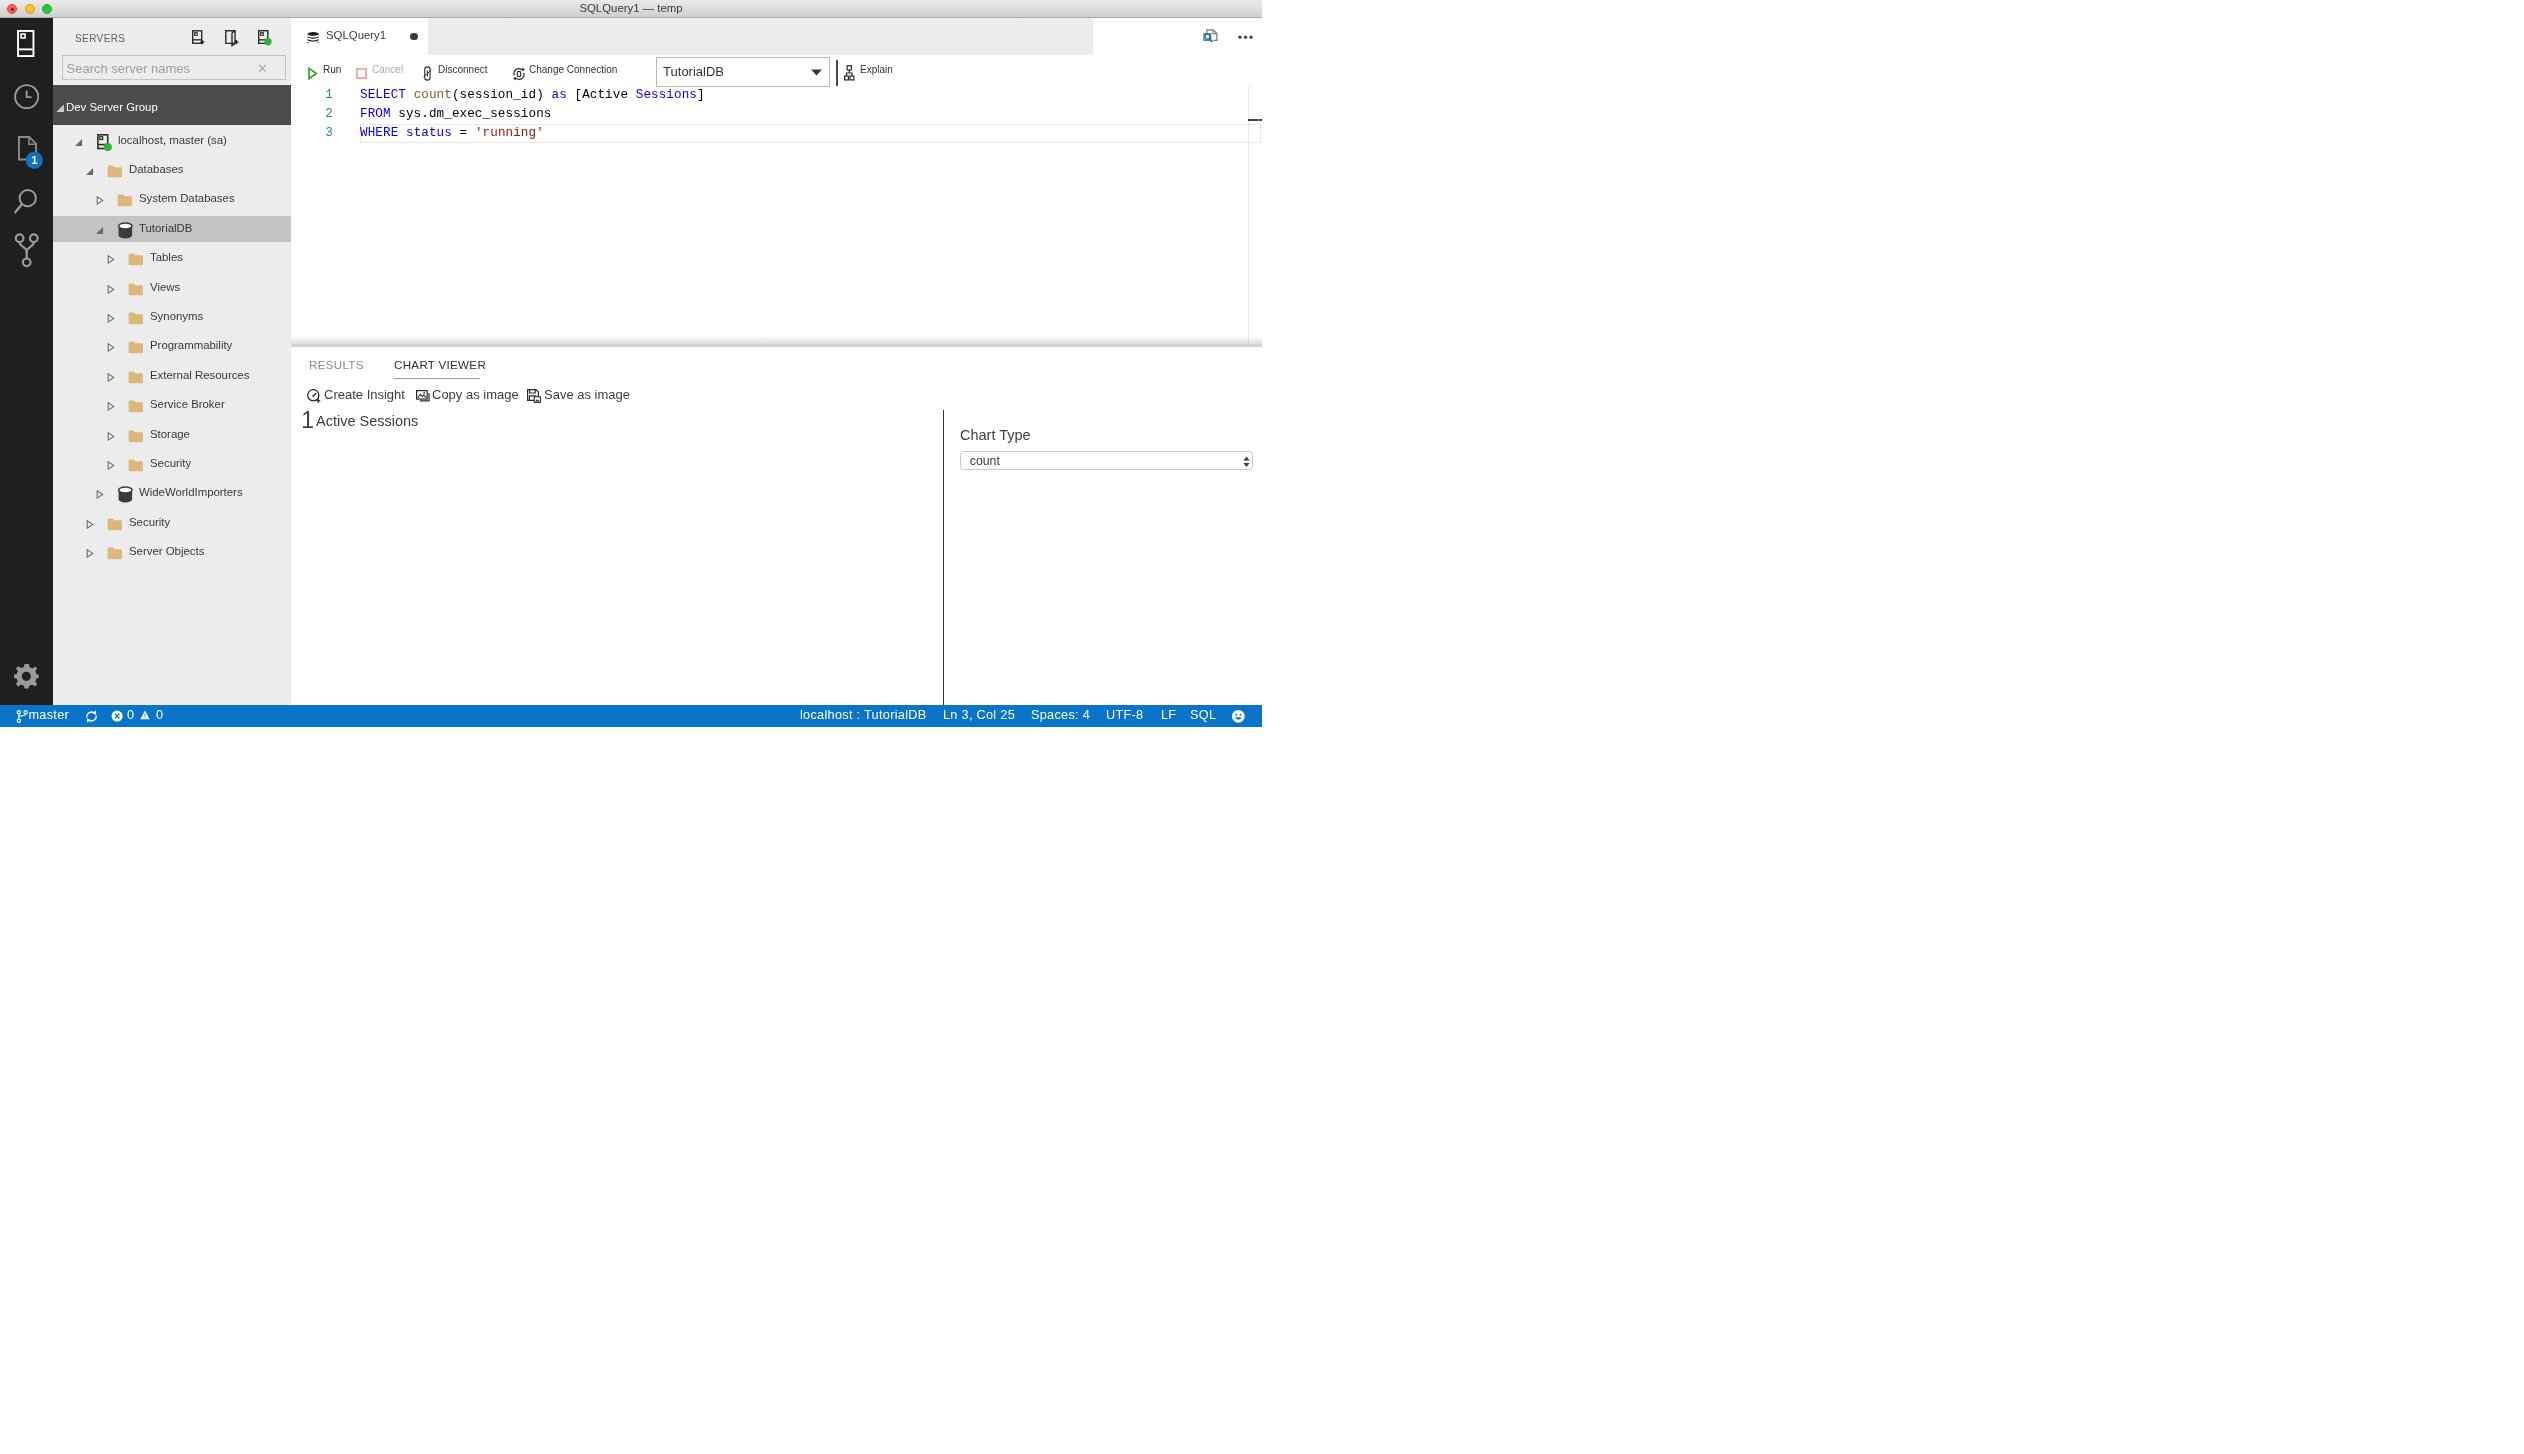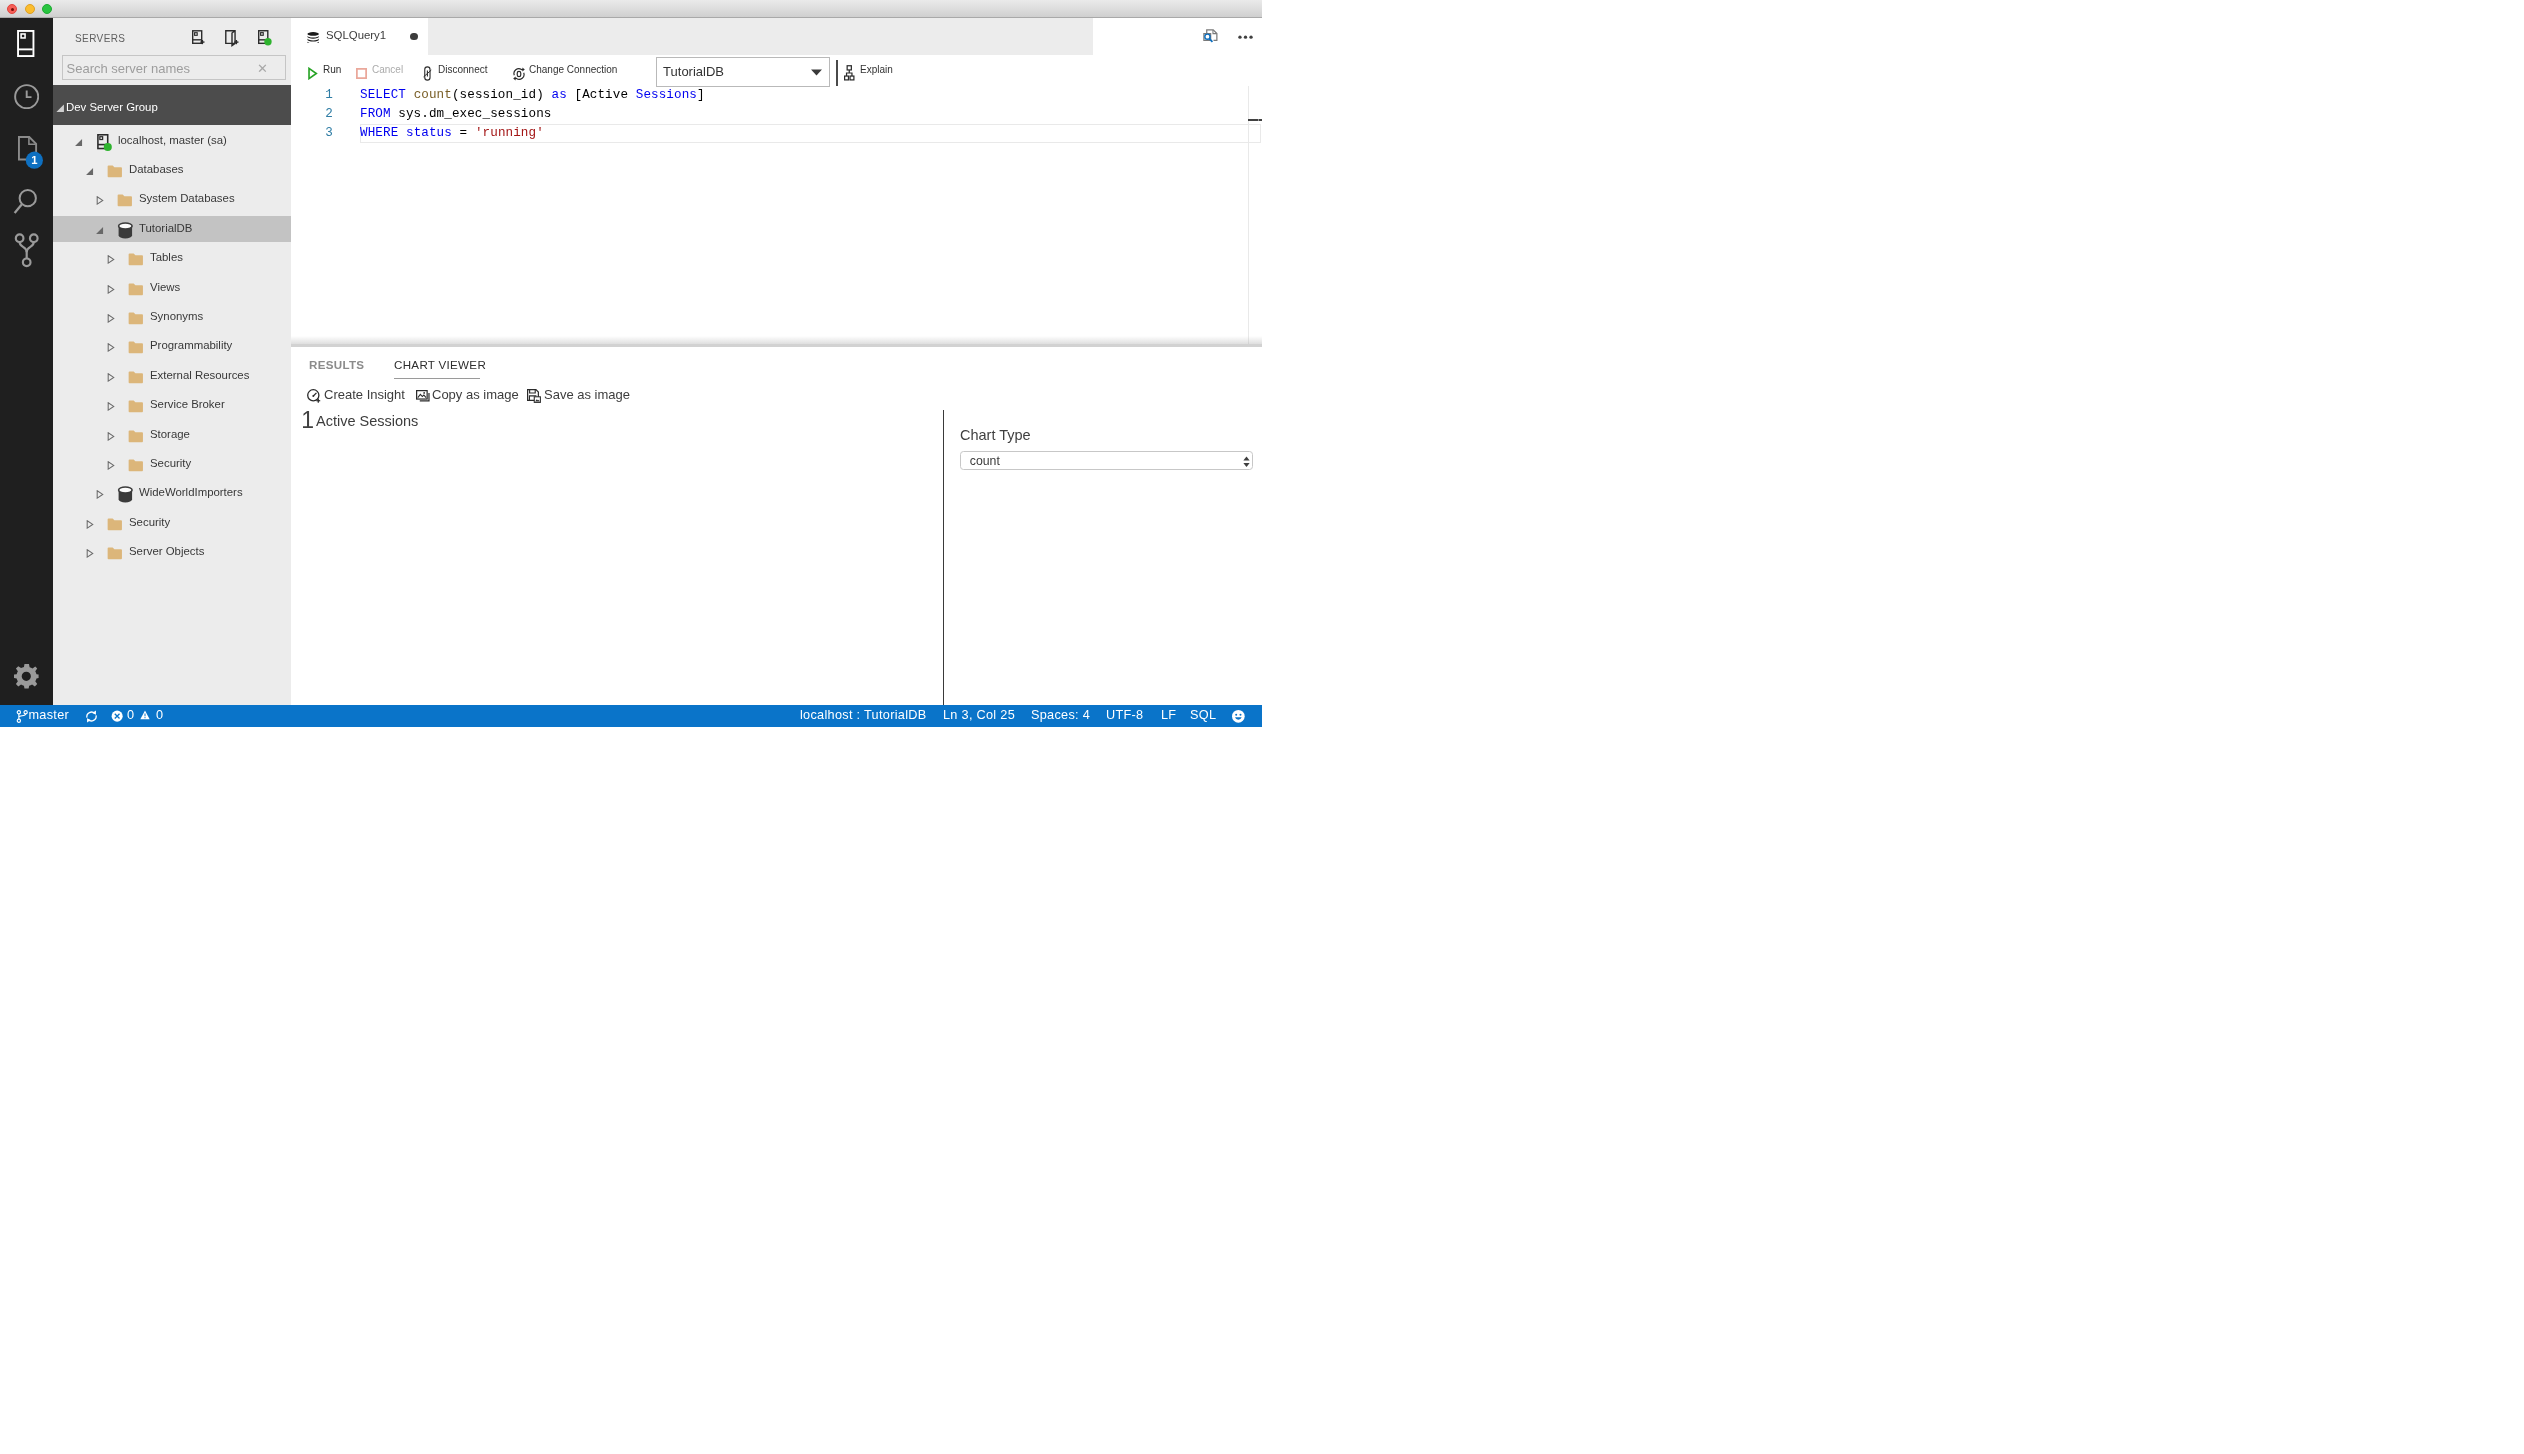--- a/index.html
+++ b/index.html
@@ -53,39 +53,40 @@
 .gut { position:absolute; width:42px; left:0; text-align:right; color:#2e7ca4; height:19.3px; line-height:19.3px; }
 .k { color:#0000f0; } .fn { color:#795e26; } .str { color:#a31515; }
 #curline { position:absolute; left:69px; top:39px; width:901px; height:19px; border:1.8px solid #e9e9e9; }
 #sbline { position:absolute; left:957px; top:0.9px; width:0.9px; height:258px; background:#e9e9e9; }
 #ovmark { position:absolute; left:957px; top:34px; width:305px; height:2px; background:#414141; z-index:2; }
 
 
 #sash { position:absolute; left:291px; top:344px; width:971px; height:2.6px; background:#d2d2d2; }
 #sashshadow { position:absolute; left:291px; top:336px; width:971px; height:8px; background:linear-gradient(rgba(170,170,170,0), rgba(170,170,170,0.38)); }
 #panel { position:absolute; left:291px; top:347px; width:971px; height:358px; background:#fff; }
-#ptab-res { position:absolute; left:18px; top:11.4px; color:#8b8b8b; font-size:11.6px; letter-spacing:0.3px;font-weight:bold;}
+#ptab-res { position:absolute; left:18px; top:11.4px; color:#8b8b8b; font-size:11.6px; letter-spacing:0.3px;}
 #ptab-ch { position:absolute; left:103px; top:11.4px; color:#2e2e2e; font-size:11.6px; letter-spacing:0.3px;}
 #ptab-underline { position:absolute; left:103px; top:31px; width:86px; height:0.9px; background:#9a9a9a; }
 .pact { position:absolute; top:40px; font-size:13px; color:#3d3d3d; }
 #bignum { position:absolute; left:10.3px; top:62px; font-size:23px; line-height:23px; color:#404040; }
 #bignumlbl { position:absolute; left:25px; top:66px; font-size:14.5px; line-height:16.7px; color:#3d3d3d; }
 #vdivider { position:absolute; left:652px; top:63px; width:1.3px; height:295px; background:#3a3a3a; }
 #charttype { position:absolute; left:669px; top:80px; font-size:14.5px; color:#3f3f3f; }
 #ctselect { position:absolute; left:669px; top:104px; width:293px; height:19px; border:0.9px solid #c7c7c7; border-radius:3.5px; background:#fff; }
 #ctselect .t { position:absolute; left:8.8px; top:2.2px; font-size:12.3px; color:#3b3b3b; }
 
 
 #statusbar { position:absolute; left:0; top:705px; width:1262px; height:22.4px; background:#0a74c9; color:#fff; font-size:12.7px; letter-spacing:0.3px; }
 .st { position:absolute; top:3.2px; white-space:pre; }
 </style>
 </head>
 <body>
 
 <div id="titlebar">
+  <div class="title">SQLQuery1 — temp</div>
   <div class="tl" id="tl-red"></div>
   <div class="tl" id="tl-yellow"></div>
   <div class="tl" id="tl-green"></div>
 </div>
 
 <div id="activitybar">
 
   <svg style="top:12px; left:17px;" width="17.5" height="27" viewBox="0 0 20 31.2">
     <rect x="1.1" y="1.1" width="17.8" height="29" fill="none" stroke="#fff" stroke-width="2.2"></rect>
     <rect x="4.6" y="4.6" width="4.6" height="4.6" fill="none" stroke="#fff" stroke-width="1.8"></rect>

